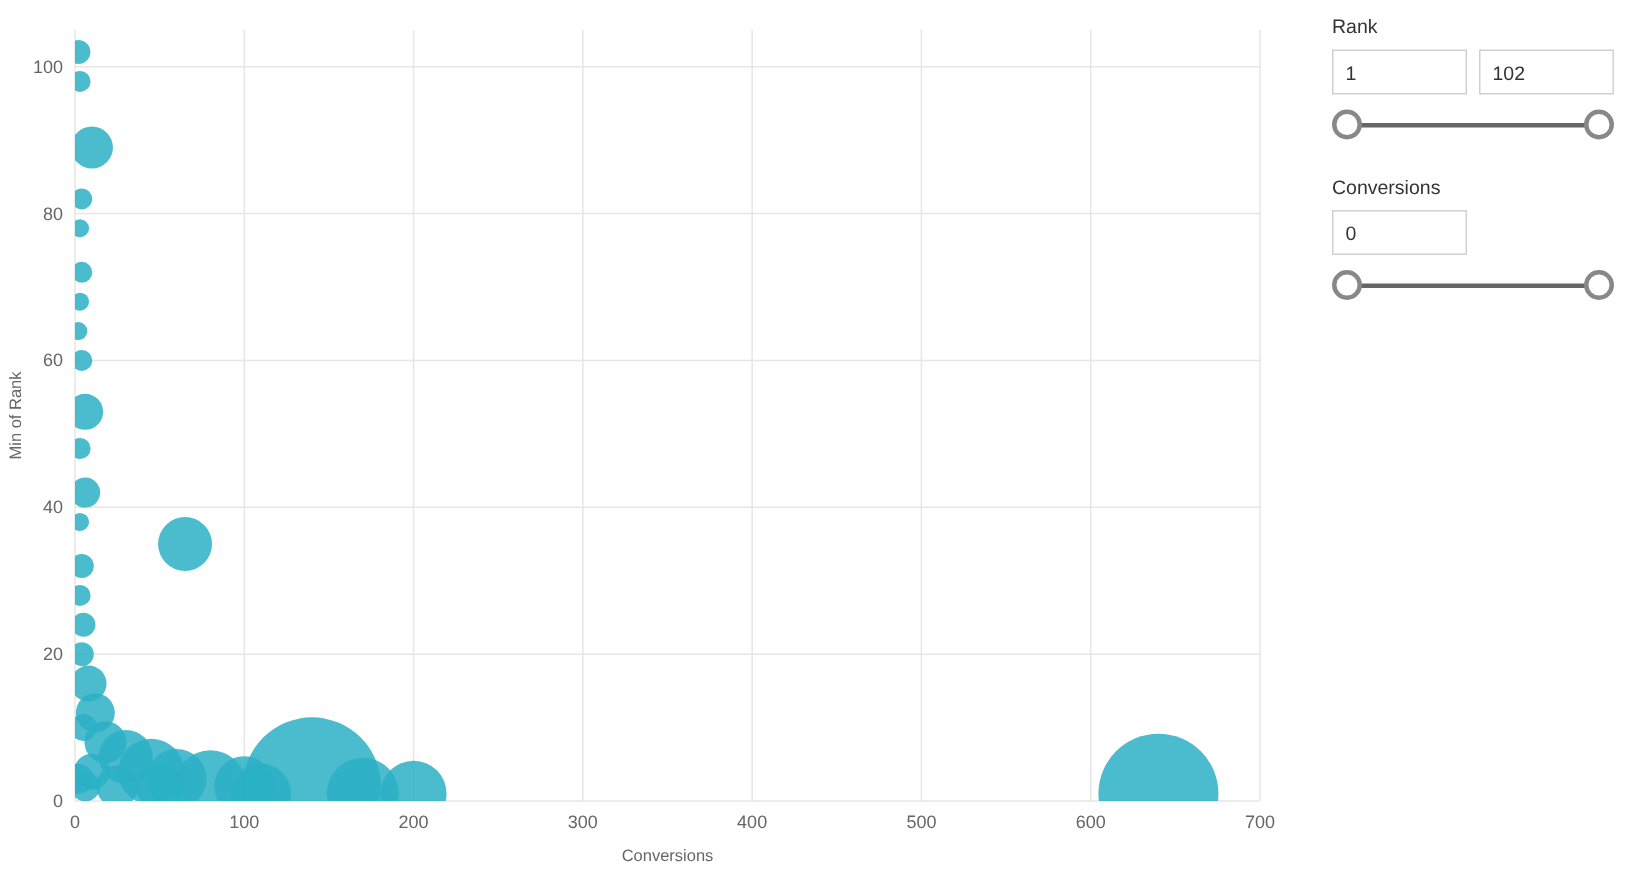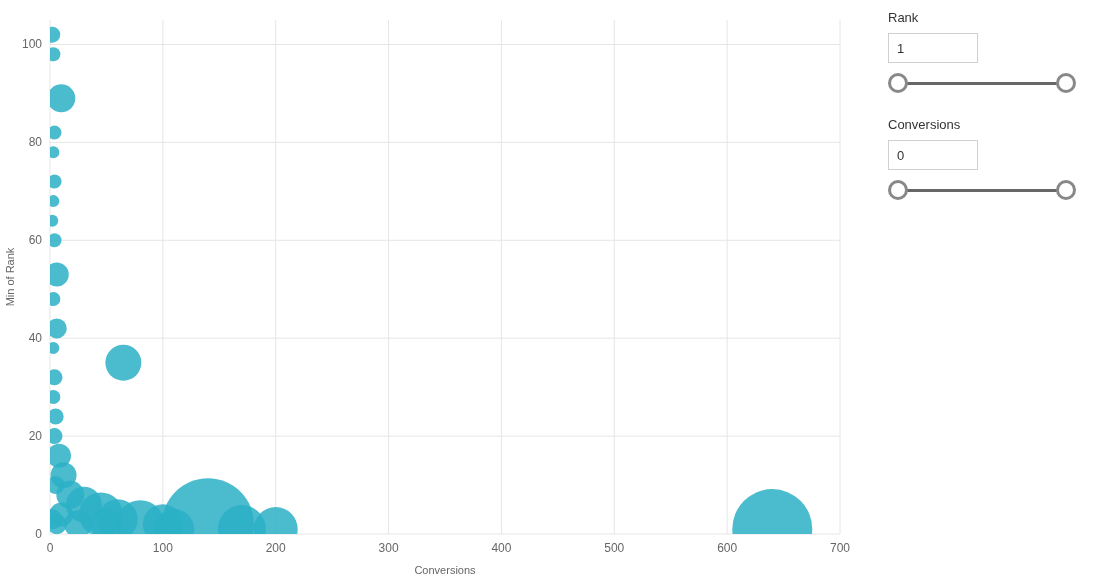--- a/index.html
+++ b/index.html
@@ -160,20 +160,21 @@
         <text x="0" y="0" text-anchor="middle" class="axis-label" transform="translate(14,277) rotate(-90)">Min of Rank</text>
       </svg>
   </div>
 
   <div class="filters">
 
     <div class="filter-block">
       <div class="filter-title">Rank</div>
       <div class="filter-inputs">
         <input type="text" value="1" style="">
+        <input type="text" value="102" style="">
       </div>
       <div class="slider">
         <div class="slider-track"></div>
         <div class="slider-handle left"></div>
         <div class="slider-handle right"></div>
       </div>
     </div>
 
     <div class="filter-block">
       <div class="filter-title">Conversions</div>

